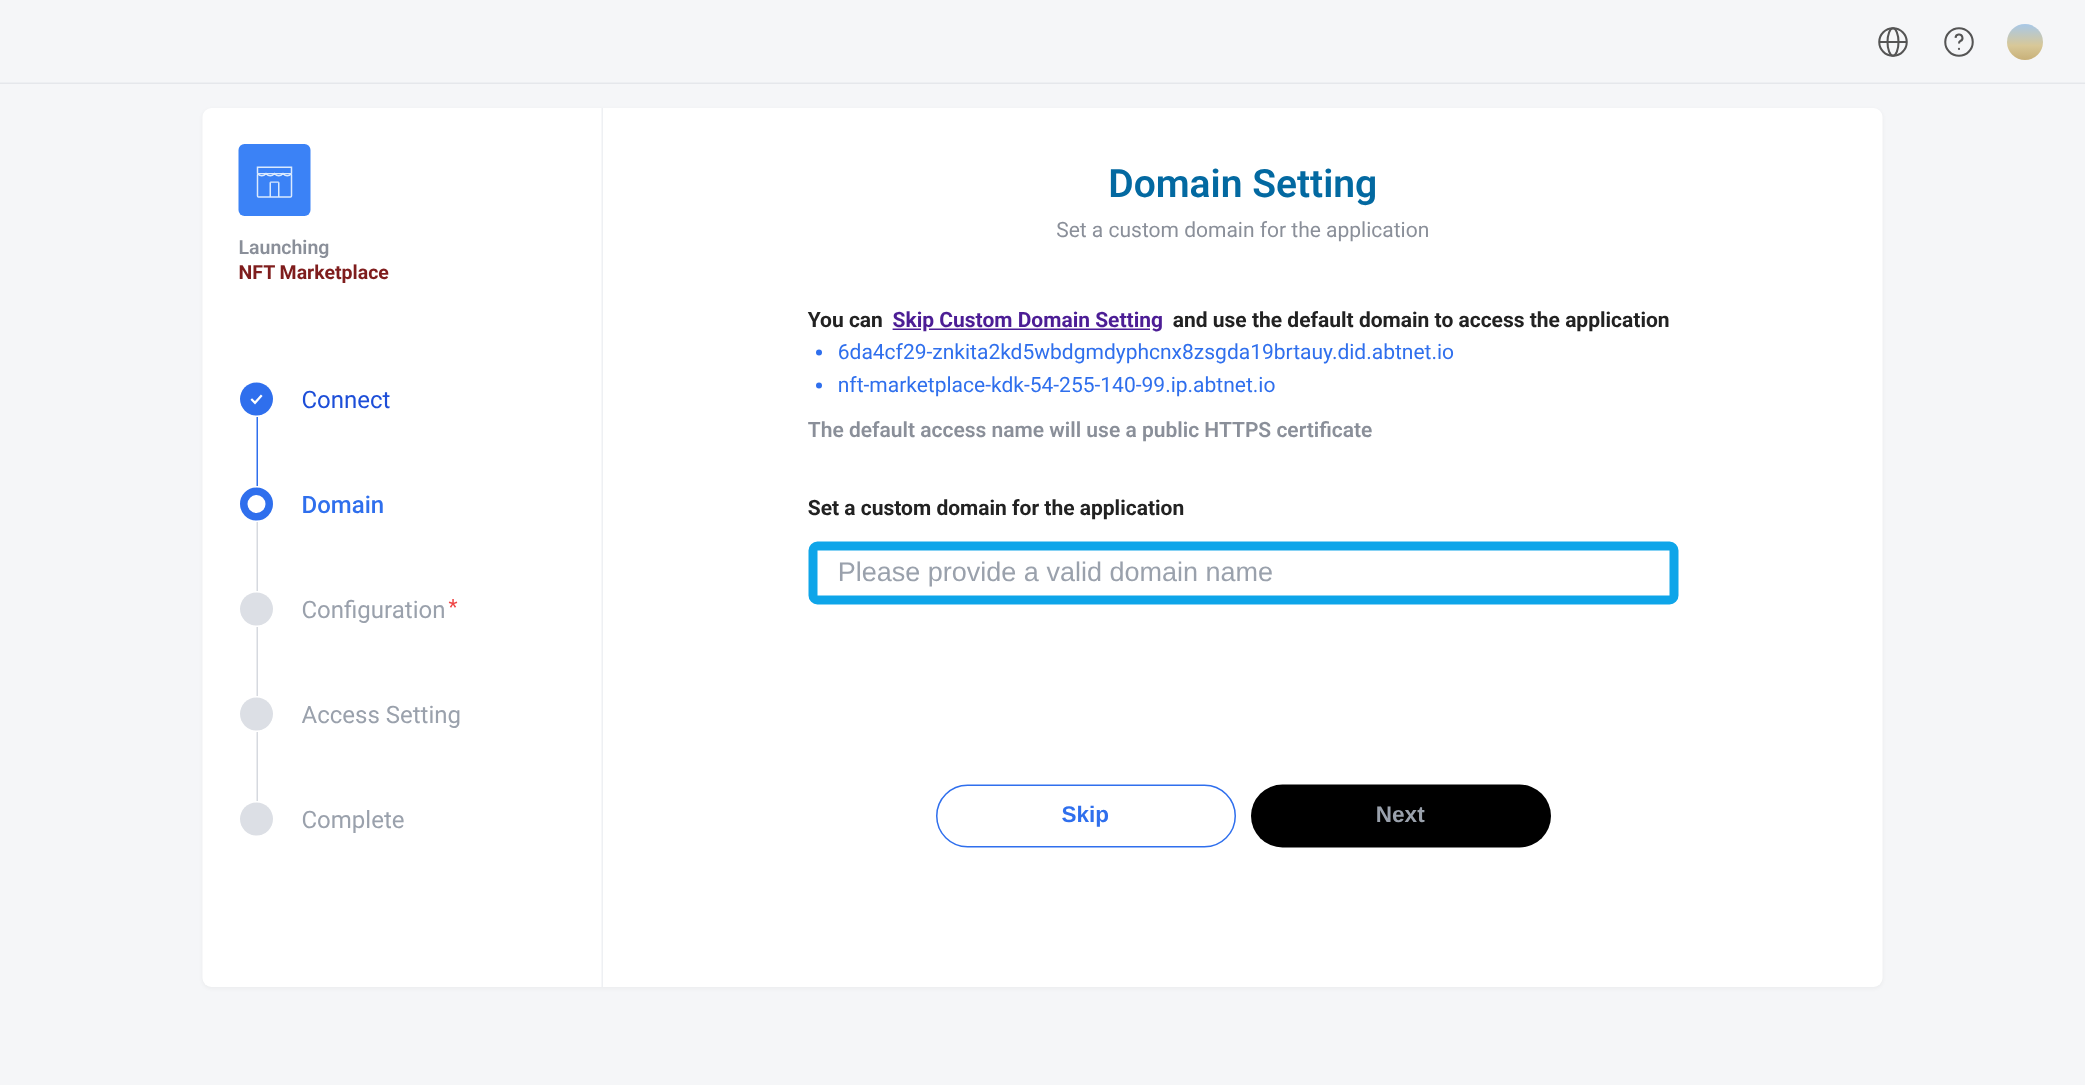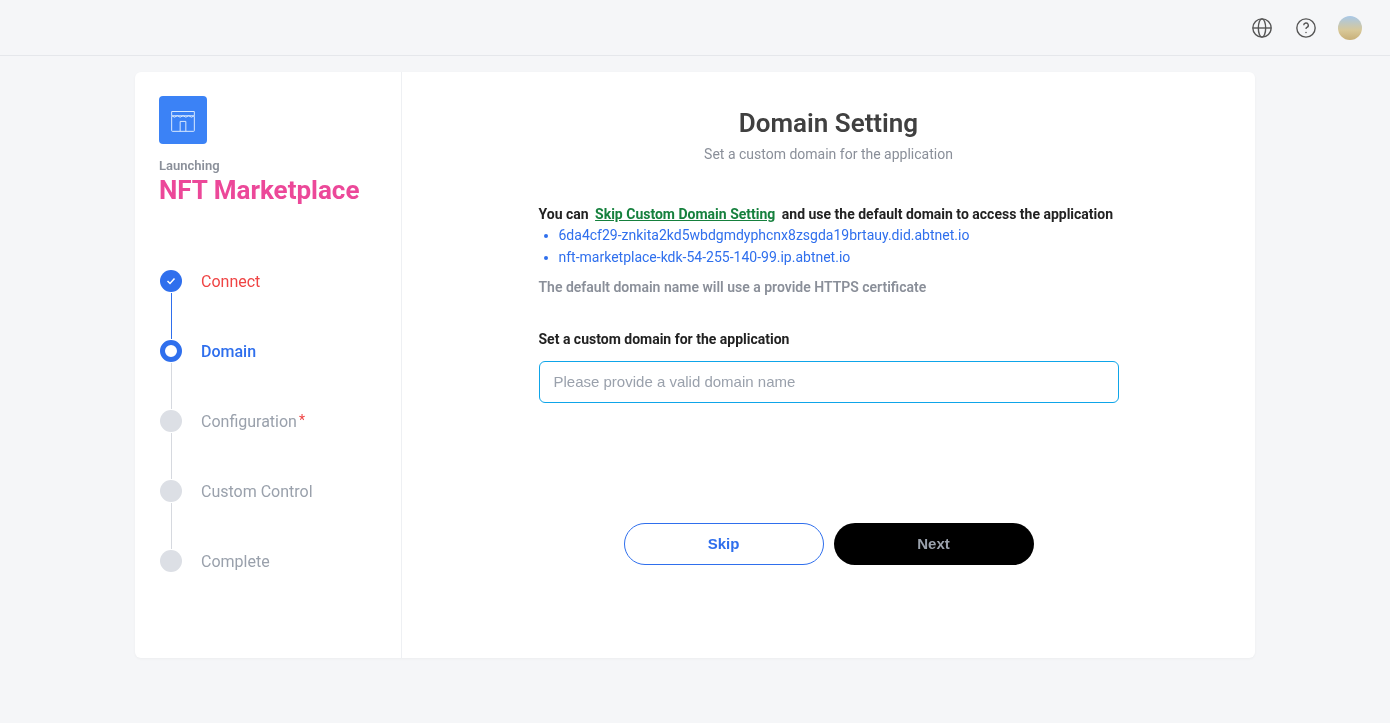--- a/index.html
+++ b/index.html
@@ -58,21 +58,21 @@
     
     .app-row { display: flex; gap: 14px; align-items: flex-start; flex-direction: column; }
     .app-icon {
       width: 48px; height: 48px; border-radius: 4px;
       background: #3b82f6;
       display: flex; align-items: center; justify-content: center;
       color: #fff;
     }
     .app-icon svg { stroke: #dbeafe; fill: none; stroke-width: 1.4; }
     .app-meta-launching { font-size: 13px; color: #8a8f99; font-weight: 600; }
-    .app-meta-name { font-size: 26px; font-weight: 700; color: #ec4899; margin-top: 2px; }
+    .app-meta-name { font-size: 13px; font-weight: 700; color: #7f1d1d; margin-top: 2px; }
 
     
     .stepper { margin-top: 64px; }
     .step { display: flex; align-items: center; gap: 18px; position: relative; height: 24px; margin-bottom: 46px; }
     .step:last-child { margin-bottom: 16px; }
     .step .dot-wrap { width: 24px; height: 24px; display:flex; align-items:center; justify-content:center; position: relative; z-index: 2; }
     .step .line {
       position: absolute;
       left: 11.5px;
       top: 24px;
@@ -87,45 +87,45 @@
       display:flex; align-items:center; justify-content:center;
     }
     .dot-done svg { width: 12px; height: 12px; stroke: #fff; stroke-width: 3; fill: none; }
     .dot-current {
       width: 22px; height: 22px; border-radius: 50%;
       border: 5px solid #2f6fed; background: #fff;
     }
     .dot-pending {
       width: 22px; height: 22px; border-radius: 50%; background: #dcdfe5;
     }
-    .step-label { font-size: 16px; color: #ef4444; }
+    .step-label { font-size: 16px; color: #1d4ed8; }
     .step.current .step-label { color: #2f6fed; font-weight: 500; }
     .step.pending .step-label { color: #9aa1ac; }
     .req-star { color: #ef4444; margin-left: 2px; font-size: 14px; vertical-align: top; }
 
     
-    .page-title { text-align:center; font-size: 26px; font-weight: 600; color: #404040; }
+    .page-title { text-align:center; font-size: 26px; font-weight: 600; color: #0369a1; }
     .page-subtitle { text-align:center; font-size: 14px; color: #8a8f99; margin-top: 8px; }
 
     .content { max-width: 580px; margin: 44px auto 0 auto; }
     .intro { font-size: 14px; font-weight: 700; color: #222; }
-    .intro .skip-link { color: #15803d; font-weight: 700; text-decoration: underline; cursor:pointer; margin: 0 3px; }
+    .intro .skip-link { color: #4c1d95; font-weight: 700; text-decoration: underline; cursor:pointer; margin: 0 3px; }
     .domain-list { margin: 2px 0 10px 0; padding-left: 20px; }
     .domain-list li { color: #2f6fed; font-size: 14px; line-height: 1.6; cursor: pointer; }
     .domain-list li::marker { color: #2f6fed; }
     .default-note { font-size: 14px; color: #8a8f99; font-weight: 600; margin-top: 6px; }
     .field-label { font-size: 14px; font-weight: 700; color: #222; margin-top: 36px; }
     .domain-input {
       width: 100%;
       margin-top: 14px;
       height: 42px;
-      border: 1px solid #0ea5e9;
+      border: 6px solid #0ea5e9;
       border-radius: 6px;
       padding: 0 14px;
-      font-size: 15px;
+      font-size: 18px;
       color: #222;
       outline: none;
     }
     .domain-input::placeholder { color: #9aa1ac; }
 
     
     .button-row {
       display: flex; justify-content: center; gap: 10px; margin-top: 120px;
     }
     .btn {
@@ -200,21 +200,21 @@
         <span class="dot-wrap">
             <span class="dot-pending"></span>
           </span>
         <span class="step-label"><span>Configuration</span><span class="req-star">*</span></span>
         <span class="line"></span>
       </div>
       <div class="step pending">
         <span class="dot-wrap">
             <span class="dot-pending"></span>
           </span>
-        <span class="step-label">Custom Control</span>
+        <span class="step-label">Access Setting</span>
         <span class="line"></span>
       </div>
       <div class="step pending">
         <span class="dot-wrap">
             <span class="dot-pending"></span>
           </span>
         <span class="step-label">Complete</span>
       </div>
     </div>
   </aside>
@@ -228,21 +228,21 @@
         <span>You can </span>
         <a class="skip-link">Skip Custom Domain Setting</a>
         <span> and use the default domain to access the application</span>
       </p>
 
       <ul class="domain-list">
         <li>6da4cf29-znkita2kd5wbdgmdyphcnx8zsgda19brtauy.did.abtnet.io</li>
         <li>nft-marketplace-kdk-54-255-140-99.ip.abtnet.io</li>
       </ul>
 
-      <p class="default-note">The default domain name will use a provide HTTPS certificate</p>
+      <p class="default-note">The default access name will use a public HTTPS certificate</p>
 
       <p class="field-label">Set a custom domain for the application</p>
       <input type="text" class="domain-input" placeholder="Please provide a valid domain name" style="">
     </div>
 
     <div class="button-row">
       <button class="btn btn-skip">Skip</button>
       <button class="btn btn-next" disabled="">Next</button>
     </div>
   </section>

